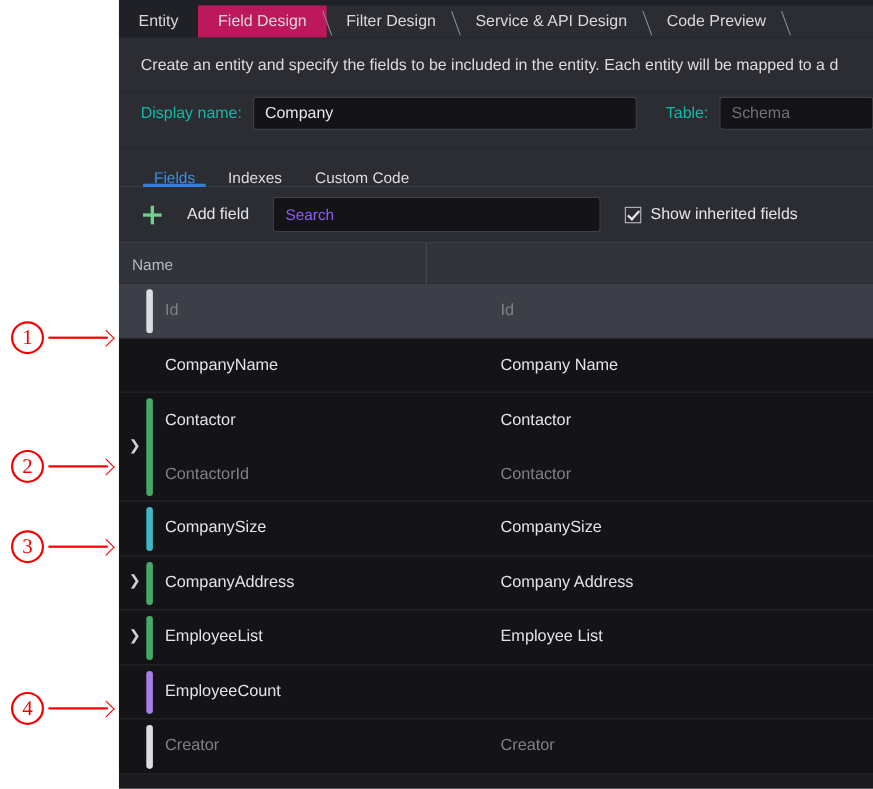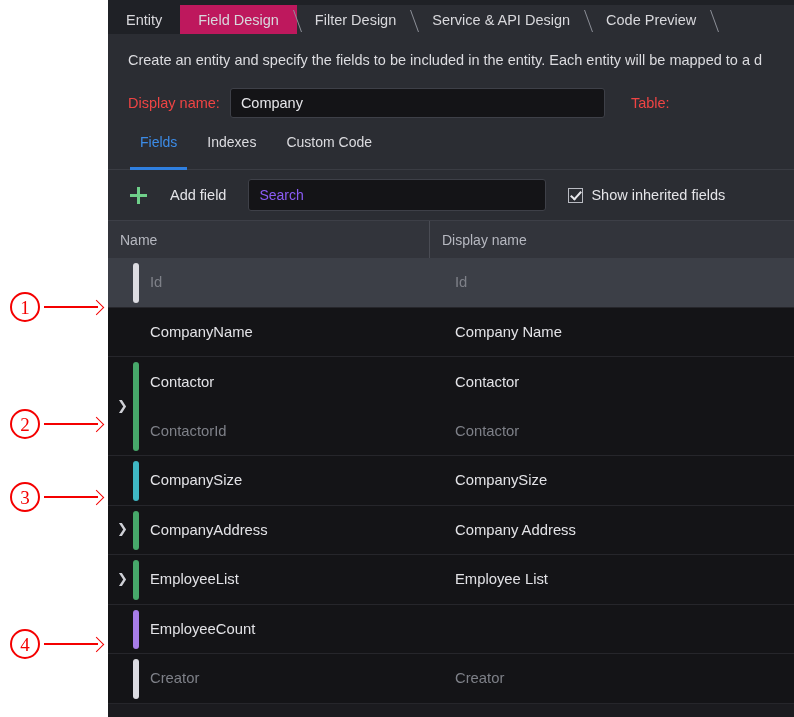--- a/index.html
+++ b/index.html
@@ -148,21 +148,21 @@
 
   
   .namebar {
     display: flex;
     align-items: center;
     padding: 4px 0 16px 20px;
     background: #2b2d33;
   }
   .field-label {
     font-size: 14.5px;
-    color: #ef4444;
+    color: #14b8a6;
     white-space: nowrap;
   }
   .textbox {
     background: #141417;
     border: 1px solid #3e4048;
     border-radius: 3px;
     height: 30px;
     display: flex;
     align-items: center;
     padding: 0 10px;
@@ -191,21 +191,21 @@
     align-items: flex-end;
     padding-left: 22px;
     height: 36px;
     background: #2b2d33;
     border-bottom: 1px solid #3a3c43;
     box-sizing: border-box;
   }
   .subtab {
     font-size: 14px;
     color: #dcdce0;
-    padding: 0 10px 19px 10px;
+    padding: 0 10px 0 10px;
     margin-right: 10px;
     position: relative;
     white-space: nowrap;
   }
   .subtab.active {
     color: #3c8ce8;
   }
   .subtab.active::after {
     content: "";
     position: absolute;
@@ -307,21 +307,21 @@
   }
   .gh-cell {
     font-size: 14px;
     color: #b6b8c0;
     padding-left: 12px;
     box-sizing: border-box;
     height: 100%;
     display: flex;
     align-items: center;
   }
-  .gh-name { width: 322px; border-right: 1px solid #4a4c54; }
+  .gh-name { width: 280px; border-right: 1px solid #4a4c54; }
   .gh-disp { flex: 1; }
 
   
   .grid-body { background: #141417; }
   .row {
     position: relative;
     display: flex;
     height: 49.5px;
     align-items: center;
     border-bottom: 1px solid #26262b;
@@ -417,20 +417,21 @@
         </div>
       </div>
 
     <div class="desc">Create an entity and specify the fields to be included in the entity.  Each entity will be mapped to a d</div>
 
     <div class="namebar">
       <span class="field-label">Display name:</span>
       <div class="textbox display-name">Company</div>
       <div class="table-wrap">
         <span class="field-label">Table:</span>
+        <div class="textbox table-name">Schema</div>
       </div>
     </div>
 
     <div class="subtabs" id="subtabs">
         <div class="subtab active">Fields</div>
         <div class="subtab">Indexes</div>
         <div class="subtab">Custom Code</div>
       </div>
 
     <div class="toolbar">
@@ -440,21 +441,20 @@
       </div>
       <div class="search-box">Search</div>
       <div class="inherit-wrap">
         <span class="checkbox"></span>
         <span class="inherit-label">Show inherited fields</span>
       </div>
     </div>
 
     <div class="grid-head">
       <div class="gh-cell gh-name">Name</div>
-      <div class="gh-cell gh-disp">Display name</div>
     </div>
 
     <div class="grid-body" id="gridbody">
         <div class="group">
           <div class="colorbar" style="background: rgb(220, 220, 226);"></div>
           <div class="row selected muted">
             <div class="cell cell-name">Id</div>
             <div class="cell cell-disp">Id</div>
           </div>
         </div>

